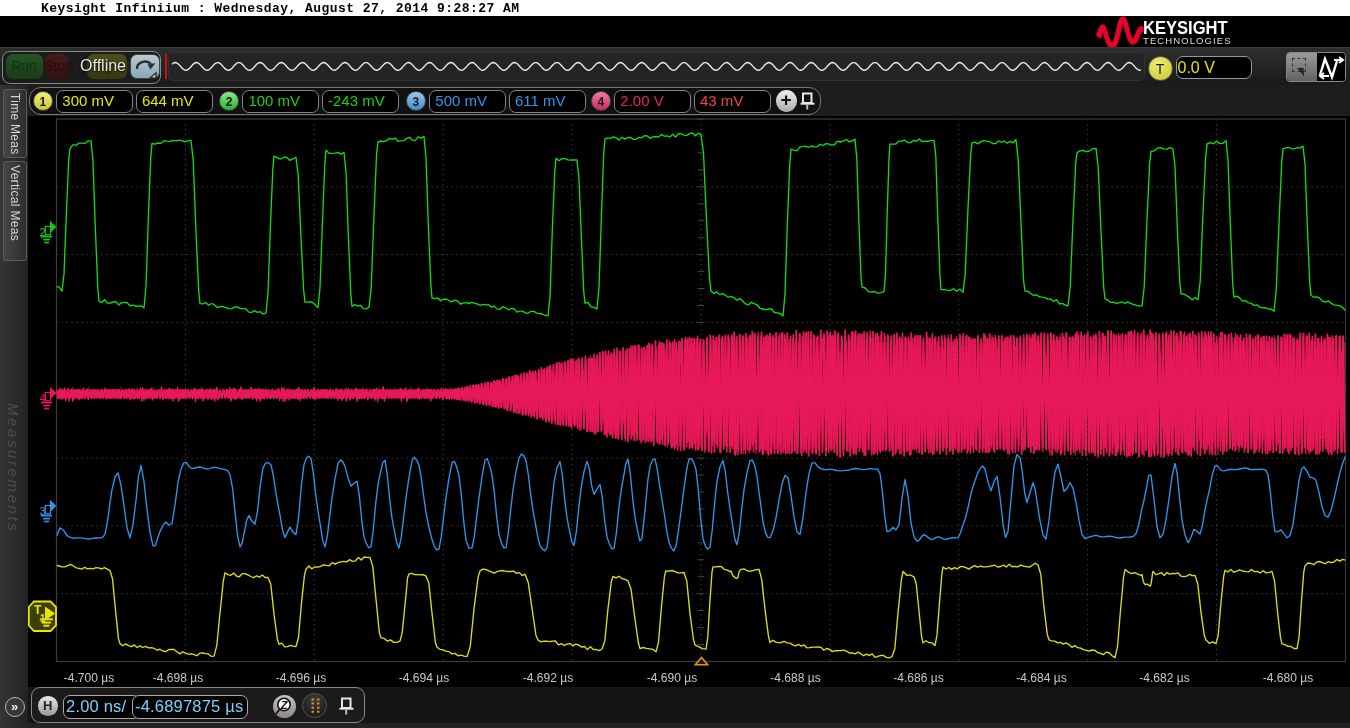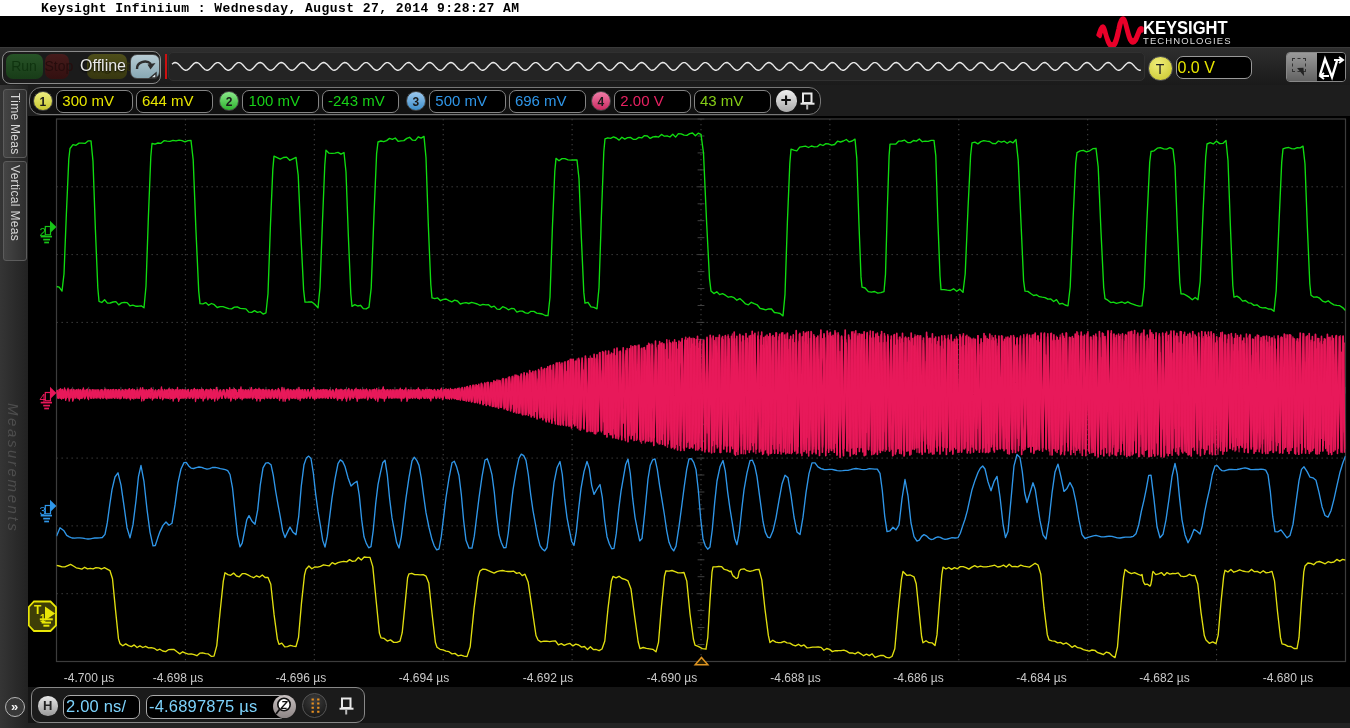--- a/index.html
+++ b/index.html
@@ -271,24 +271,24 @@
   <div class="chanbar">
     <div class="chanbox"></div>
       <div class="ccir" style="left:32.6px;background:linear-gradient(#eeee80,#c8c830)"><span>1</span></div>
       <div class="cfld" style="left:56.3px;color:#e8e600">300 mV</div>
       <div class="cfld" style="left:135.9px;color:#e8e600">644 mV</div>
       <div class="ccir" style="left:218.7px;background:linear-gradient(#8ae88a,#2db32d)"><span>2</span></div>
       <div class="cfld" style="left:242.4px;color:#17d117">100 mV</div>
       <div class="cfld" style="left:322.0px;color:#17d117">-243 mV</div>
       <div class="ccir" style="left:405.6px;background:linear-gradient(#9cc8ee,#3d8fcc)"><span>3</span></div>
       <div class="cfld" style="left:429.3px;color:#2f96e8">500 mV</div>
-      <div class="cfld" style="left:508.9px;color:#2f96e8">696 mV</div>
+      <div class="cfld" style="left:508.9px;color:#2f96e8">611 mV</div>
       <div class="ccir" style="left:590.6px;background:linear-gradient(#ee7ca6,#cc2a62)"><span>4</span></div>
       <div class="cfld" style="left:614.3px;color:#e82162">2.00 V</div>
-      <div class="cfld" style="left:693.9px;color:#84cc16">43 mV</div>
+      <div class="cfld" style="left:693.9px;color:#ef4444">43 mV</div>
       <div class="plus">+</div>
       <svg class="abs" style="left:799px;top:7px" width="18" height="20" viewBox="0 0 18 20">
         <rect x="4" y="1.5" width="8.5" height="9.5" fill="none" stroke="#e8e8e8" stroke-width="2"></rect>
         <line x1="1.5" y1="11.7" x2="15.5" y2="11.7" stroke="#e8e8e8" stroke-width="2"></line>
         <line x1="8.2" y1="12.5" x2="8.2" y2="17.5" stroke="#bbb" stroke-width="2"></line>
       </svg>
     </div>
   </div>
   <div class="sidebar">
     <div class="vtab" style="top:3.5px;height:69px">
@@ -297,21 +297,21 @@
     <div class="vtab" style="top:75.5px;height:100px">
       <span>Vertical Meas</span>
     </div>
     <div class="meas"><span>Measurements</span></div>
     <div class="chev">»</div>
   </div>
   <div class="botbar">
     <div class="botbox">
       <div class="hcir">H</div>
       <div class="bfld" style="left:31px;width:77px">2.00 ns/</div>
-      <div class="bfld" style="left:114px;width:140px">-4.6897875 µs</div>
+      <div class="bfld" style="left:100px;width:116px">-4.6897875 µs</div>
       <div class="abs" style="left:240px;top:5.5px"><svg width="25" height="25" viewBox="0 0 25 25">
           <defs>
             <linearGradient id="na" x1="0" y1="0" x2="0" y2="1">
               <stop offset="0" stop-color="#c9c2c2"></stop>
               <stop offset="1" stop-color="#8d8585"></stop>
             </linearGradient>
           </defs>
           <circle cx="12.5" cy="12.5" r="11.5" fill="url(#na)"></circle>
           <circle cx="12" cy="10.5" r="6.2" fill="#fff" stroke="#111" stroke-width="1.6"></circle>
           <text x="12" y="15" text-anchor="middle" font-size="11" font-weight="bold" fill="#111" font-style="italic">Z</text>

